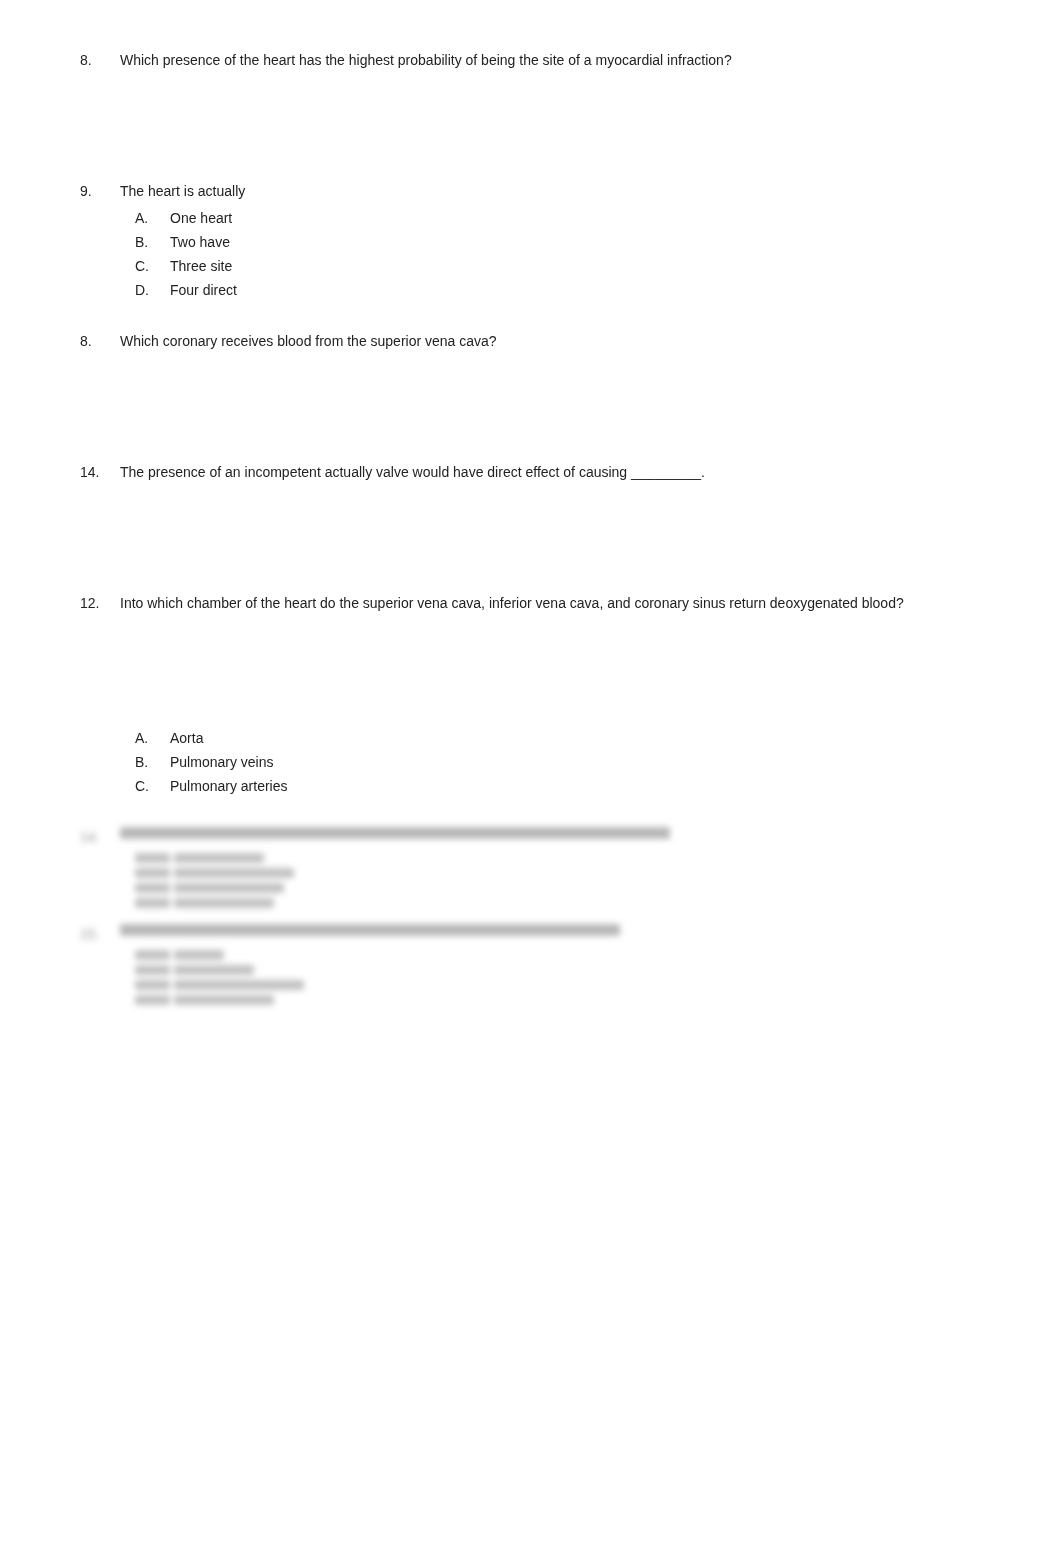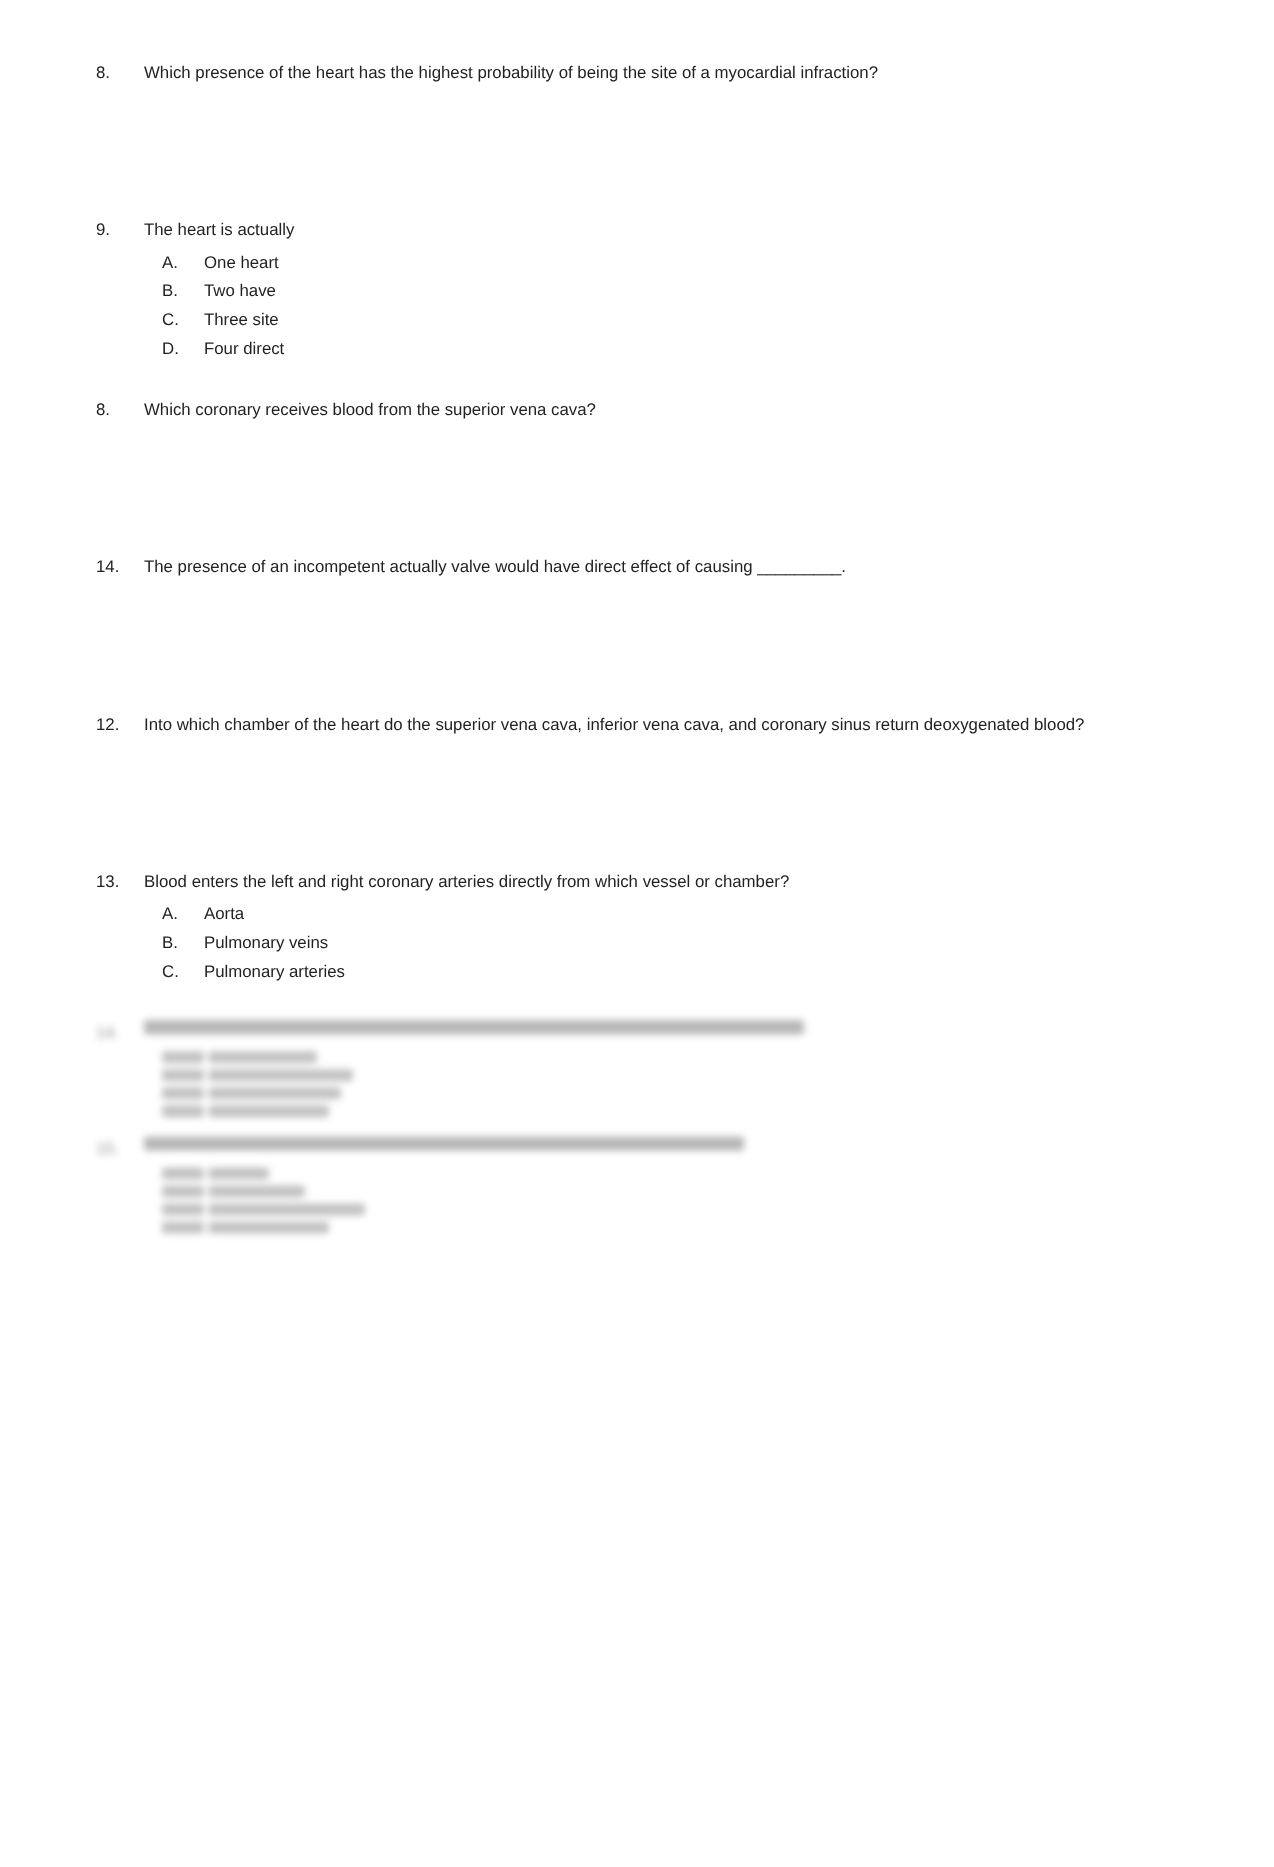--- a/index.html
+++ b/index.html
@@ -149,24 +149,20 @@
 <div class="question-block">
   <div class="question-row">
     <span class="question-number">12.</span>
     <span class="question-text">Into which chamber of the heart do the superior vena cava, inferior vena cava, and coronary sinus return deoxygenated blood?</span>
   </div>
 </div>
 
 <div class="spacer"></div>
 
 <div class="question-block">
-  <div class="question-row">
-    <span class="question-number">13.</span>
-    <span class="question-text">Blood enters the left and right coronary arteries directly from which vessel or chamber?</span>
-  </div>
   <div class="answer-options">
     <div class="answer-option">
       <span class="option-letter">A.</span>
       <span class="option-text">Aorta</span>
     </div>
     <div class="answer-option">
       <span class="option-letter">B.</span>
       <span class="option-text">Pulmonary veins</span>
     </div>
     <div class="answer-option">

